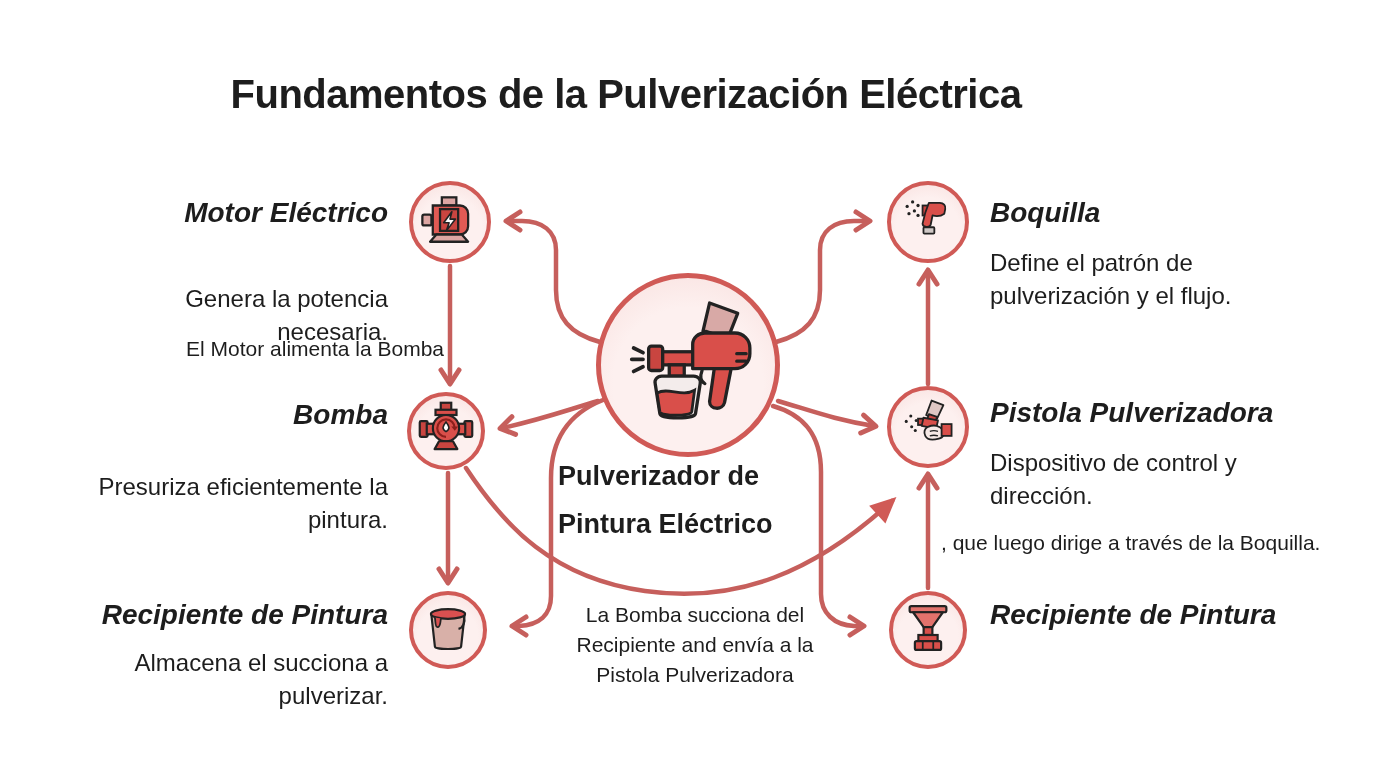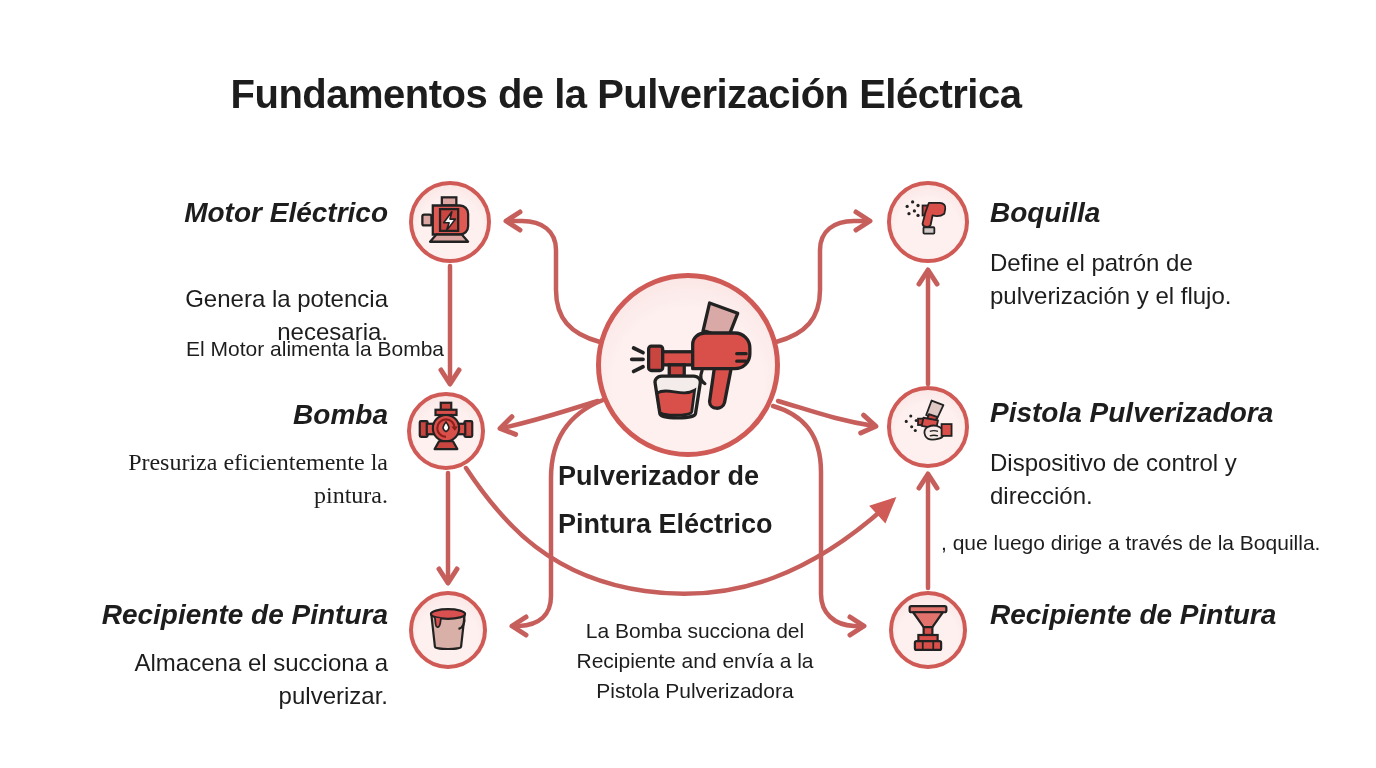--- a/index.html
+++ b/index.html
@@ -109,21 +109,21 @@
         <rect x="10" y="26" width="44" height="12" fill="#d94f4a" stroke="#222" stroke-width="2.5"></rect>
         <circle cx="32" cy="31" r="15" fill="#d94f4a" stroke="#222" stroke-width="2.5"></circle>
         <path d="M32 41 a10 10 0 1 1 10 -10" fill="none" stroke="#8c1f1c" stroke-width="2.5"></path>
         <path d="M42 34 l4 -5 h-8 z" fill="#8c1f1c"></path>
         <path d="M32 24 c4 5 5 8 0 11 c-5 -3 -4 -6 0 -11 z" fill="#fff" stroke="#222" stroke-width="1.8"></path>
         <path d="M24 46 h16 l5 9 h-26 z" fill="#c94540" stroke="#222" stroke-width="2.5" stroke-linejoin="round"></path>
       </svg>
     </span>
   </div>
   <div class="abs node-title r" style="left:120px;top:398px;width:268px;">Bomba</div>
-  <div class="abs node-desc r" style="left:60px;top:446px;width:328px;font-family:Liberation Serif, serif;">Presuriza eficientemente la pintura.</div>
+  <div class="abs node-desc r" style="left:60px;top:470px;width:328px;">Presuriza eficientemente la pintura.</div>
 
   <div class="circle small" style="left:409px;top:591px;width:78px;height:78px;">
     <span>
       <svg width="56" height="56" viewBox="0 0 64 64">
         <path d="M13 17 l4 36 c0 4 30 4 30 0 l4 -36 z" fill="#d8b0a8" stroke="#222" stroke-width="2.5"></path>
         <ellipse cx="32" cy="16" rx="19.5" ry="5.5" fill="#d95050" stroke="#222" stroke-width="2.5"></ellipse>
         <path d="M17 20 c1 5 0 11 3 11 c4 0 3 -7 4 -10" fill="#d95050" stroke="#222" stroke-width="2"></path>
         <path d="M50 19 a8 10 0 0 1 -6 14" fill="none" stroke="#222" stroke-width="2.5"></path>
       </svg>
     </span>
@@ -183,15 +183,15 @@
         <rect x="27" y="31" width="10" height="9" fill="#d94f4a" stroke="#222" stroke-width="2.5"></rect>
         <rect x="21" y="40" width="22" height="7" fill="#d94f4a" stroke="#222" stroke-width="2.5"></rect>
         <rect x="17" y="47" width="30" height="10" rx="2" fill="#d94f4a" stroke="#222" stroke-width="2.5"></rect>
         <line x1="26" y1="47" x2="26" y2="57" stroke="#222" stroke-width="2"></line>
         <line x1="38" y1="47" x2="38" y2="57" stroke="#222" stroke-width="2"></line>
       </svg>
     </span>
   </div>
   <div class="abs node-title l" style="left:990px;top:598px;width:340px;">Recipiente de Pintura</div>
 
-  <div class="abs edge-label c" style="left:555px;top:616px;width:280px;">La Bomba succiona del Recipiente and envía a la Pistola Pulverizadora</div>
+  <div class="abs edge-label c" style="left:555px;top:600px;width:280px;">La Bomba succiona del Recipiente and envía a la Pistola Pulverizadora</div>
 
 </div>
 
 </body></html>

